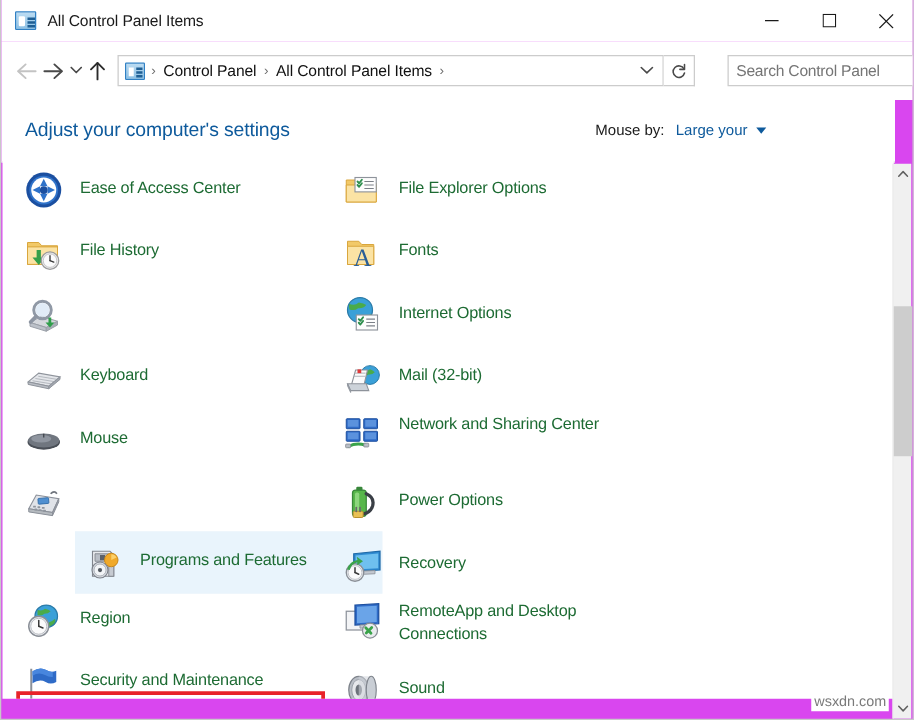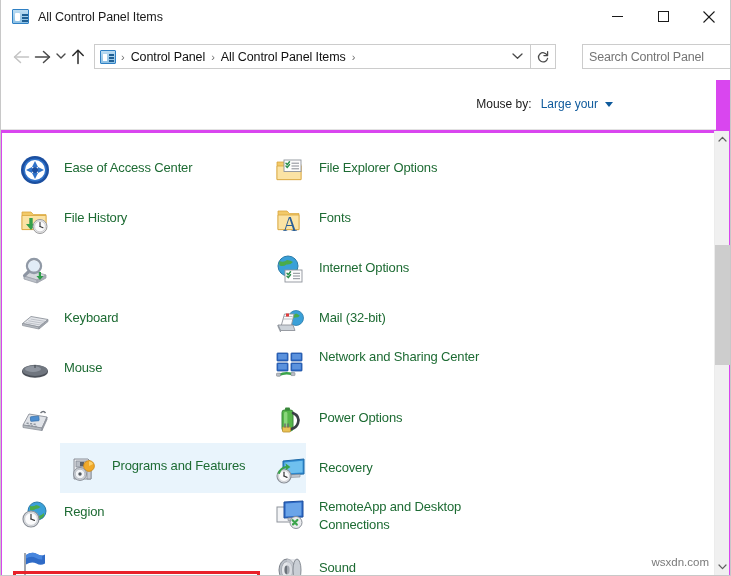--- a/index.html
+++ b/index.html
@@ -183,21 +183,21 @@
   .viewby-caret {
     margin-left: 7px;
     width: 0; height: 0;
     border-left: 4px solid transparent;
     border-right: 4px solid transparent;
     border-top: 5px solid #0e5a9c;
   }
 
   
   .content {
-    position: absolute; top: 133px; left: 1px;
+    position: absolute; top: 115px; left: 1px;
     width: 713px; height: 444px;
     background: #ffffff;
     overflow: hidden;
   }
   .col {
     position: absolute; top: 0;
     width: 250px;
   }
   .col-left  { left: 10px; }
   .col-right { left: 265px; width: 260px; }
@@ -361,20 +361,21 @@
       </svg>
     </div>
 
     <div class="search-box">
       <input type="text" placeholder="Search Control Panel" style="">
 
     </div>
   </div>
 
   <div class="header-strip">
+    <div class="page-title">Adjust your computer's settings</div>
     <div class="viewby-wrap">
       <span class="viewby-label">Mouse by:</span>
       <span class="viewby-value">Large your</span>
       <span class="viewby-caret"></span>
     </div>
   </div>
 
   <div class="content">
 
     <div class="col col-left">
@@ -508,20 +509,21 @@
       </div>
 
       <div class="cp-item" style="top:410px">
         <div class="ico">
           <svg viewBox="0 0 32 32">
             <line x1="6" y1="5" x2="6" y2="29" stroke="#8b9099" stroke-width="1.6"></line>
             <path d="M7 7 q6 -4 11 -1 q4 2.5 8 0.5 l0 9 q-4.5 2.5 -8.5 0 q-5 -2.5 -10.5 1 Z" fill="#2f6bc7"></path>
             <path d="M7 7 q6 -4 11 -1 q2.6 1.6 5.2 1.5 l0 4 q-3.3 0.2 -6.2 -1.5 q-5 -2.8 -10 0.6 Z" fill="#4b8ae0" opacity="0.9"></path>
           </svg>
         </div>
+        <div class="lbl">Security and Maintenance</div>
       </div>
     </div>
 
     <div class="col col-right">
 
       <div class="cp-item" style="top:16px">
         <div class="ico">
           <svg viewBox="0 0 32 32">
             <path d="M3 8 h9 l2.4 2.6 H27 v15 H3 Z" fill="#f2c968" stroke="#d9a63c" stroke-width="0.8"></path>
             <path d="M3 12 h24 v13.6 H3 Z" fill="#fbe3a4" stroke="#d9a63c" stroke-width="0.8"></path>

